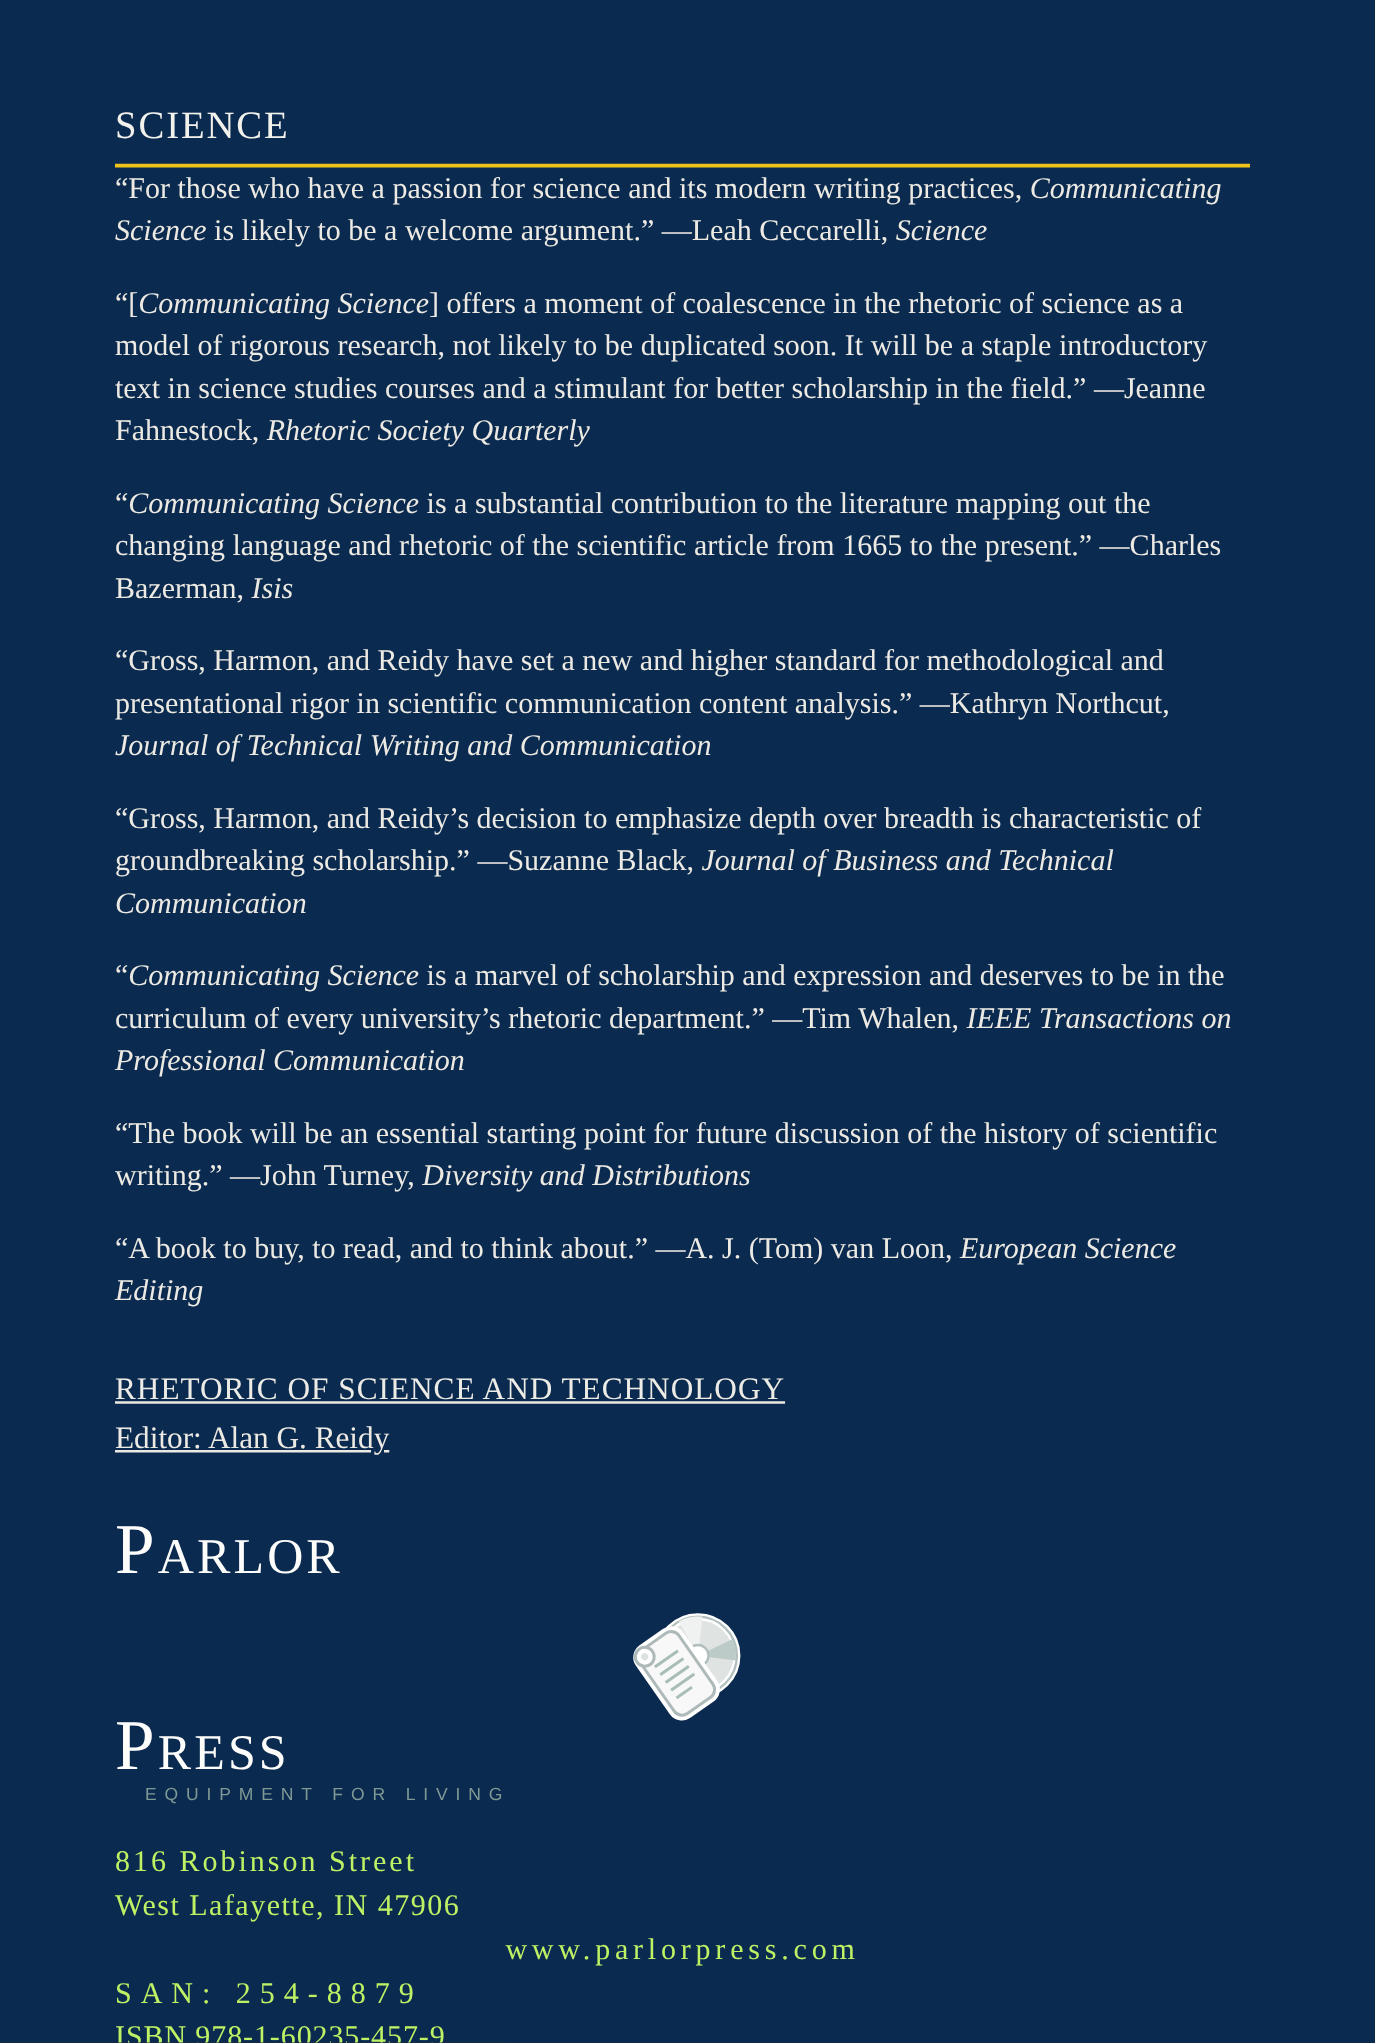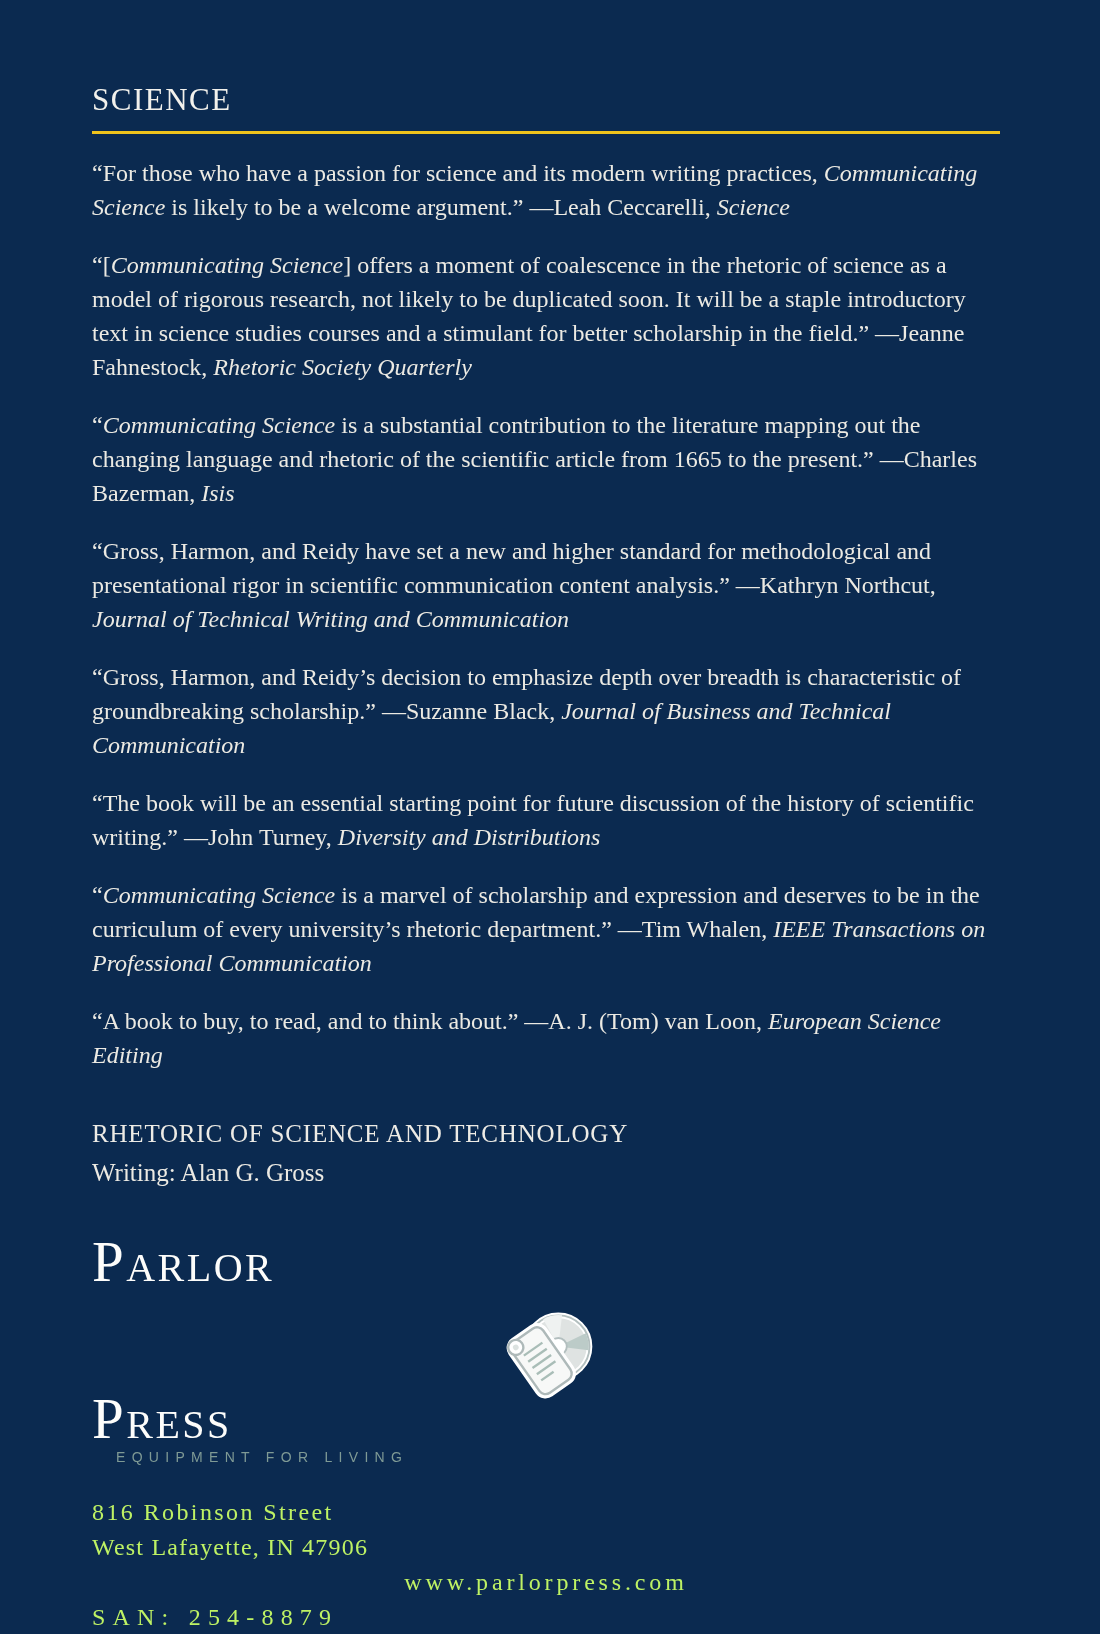--- a/index.html
+++ b/index.html
@@ -34,29 +34,29 @@
     font-weight:normal;
     letter-spacing:1.5px;
     color:#F2F1EC;
   }
   .gold-rule{
     height:3px;
     background:var(--gold);
     margin-top:13px;
     border:none;
   }
-  .quotes{ margin-top:22px; }
+  .quotes{ }
   .quote{
     margin:0 0 24px 0;
     font-size:24px;
     line-height:34px;
     color:var(--ink);
   }
   .quote em{ font-style:italic; }
-  .series{ margin-top:48px; }
+  .series{ margin-top:48px;text-decoration:underline; }
   .series-name{
     font-size:25px;
     letter-spacing:0.8px;
     color:#EDEBE5;
   }
   .series-editor{
     margin-top:11px;
     font-size:25px;
   }
   .logo-block{
@@ -108,28 +108,28 @@
     <h1 class="category">SCIENCE</h1>
 
     <div class="gold-rule"></div>
 
     <div class="quotes">
         <p class="quote"><span>“For those who have a passion for science and its modern writing practices, </span><em>Communicating Science</em><span> is likely to be a welcome argument.” —Leah Ceccarelli, </span><em>Science</em></p>
         <p class="quote"><span>“[</span><em>Communicating Science</em><span>] offers a moment of coalescence in the rhetoric of science as a model of rigorous research, not likely to be duplicated soon. It will be a staple introductory text in science studies courses and a stimulant for better scholarship in the field.”  —Jeanne Fahnestock, </span><em>Rhetoric Society Quarterly</em></p>
         <p class="quote"><span>“</span><em>Communicating Science</em><span> is a substantial contribution to the literature mapping out the changing language and rhetoric of the scientific article from 1665 to the present.” —Charles Bazerman, </span><em>Isis</em></p>
         <p class="quote"><span>“Gross, Harmon, and Reidy have set a new and higher standard for methodological and presentational rigor in scientific communication content analysis.” —Kathryn Northcut, </span><em>Journal of Technical Writing and Communication</em></p>
         <p class="quote"><span>“Gross, Harmon, and Reidy’s decision to emphasize depth over breadth is characteristic of groundbreaking scholarship.” —Suzanne Black, </span><em>Journal of Business and Technical Communication</em></p>
+        <p class="quote"><span>“</span><em>Communicating Science</em><span> is a marvel of scholarship and expression and deserves to be in the curriculum of every university’s rhetoric department.” —Tim Whalen, </span><em>IEEE Transactions on Professional Communication</em></p>
         <p class="quote"><span>“The book will be an essential starting point for future discussion of the history of scientific writing.” —John Turney, </span><em>Diversity and Distributions</em></p>
-        <p class="quote"><span>“</span><em>Communicating Science</em><span> is a marvel of scholarship and expression and deserves to be in the curriculum of every university’s rhetoric department.” —Tim Whalen, </span><em>IEEE Transactions on Professional Communication</em></p>
         <p class="quote"><span>“A book to buy, to read, and to think about.” —A. J. (Tom) van Loon, </span><em>European Science Editing</em></p>
       </div>
 
     <div class="series">
       <div class="series-name">RHETORIC OF SCIENCE AND TECHNOLOGY</div>
-      <div class="series-editor">Writing: Alan G. Gross</div>
+      <div class="series-editor">Editor: Alan G. Reidy</div>
     </div>
 
     <div class="logo-block">
       <span class="logo-word">Parlor</span>
 
       <svg class="logo-icon" width="104" height="100" viewBox="0 0 110 100">
 
         <circle cx="68" cy="40" r="33" fill="#DFE3E2" stroke="#FFFFFF" stroke-width="6"></circle>
         <circle cx="68" cy="40" r="33" fill="none" stroke="#B3BFBF" stroke-width="2"></circle>
         <path d="M68 40 L97 26 A33 33 0 0 1 100 44 Z" fill="#BCCBC8"></path>

